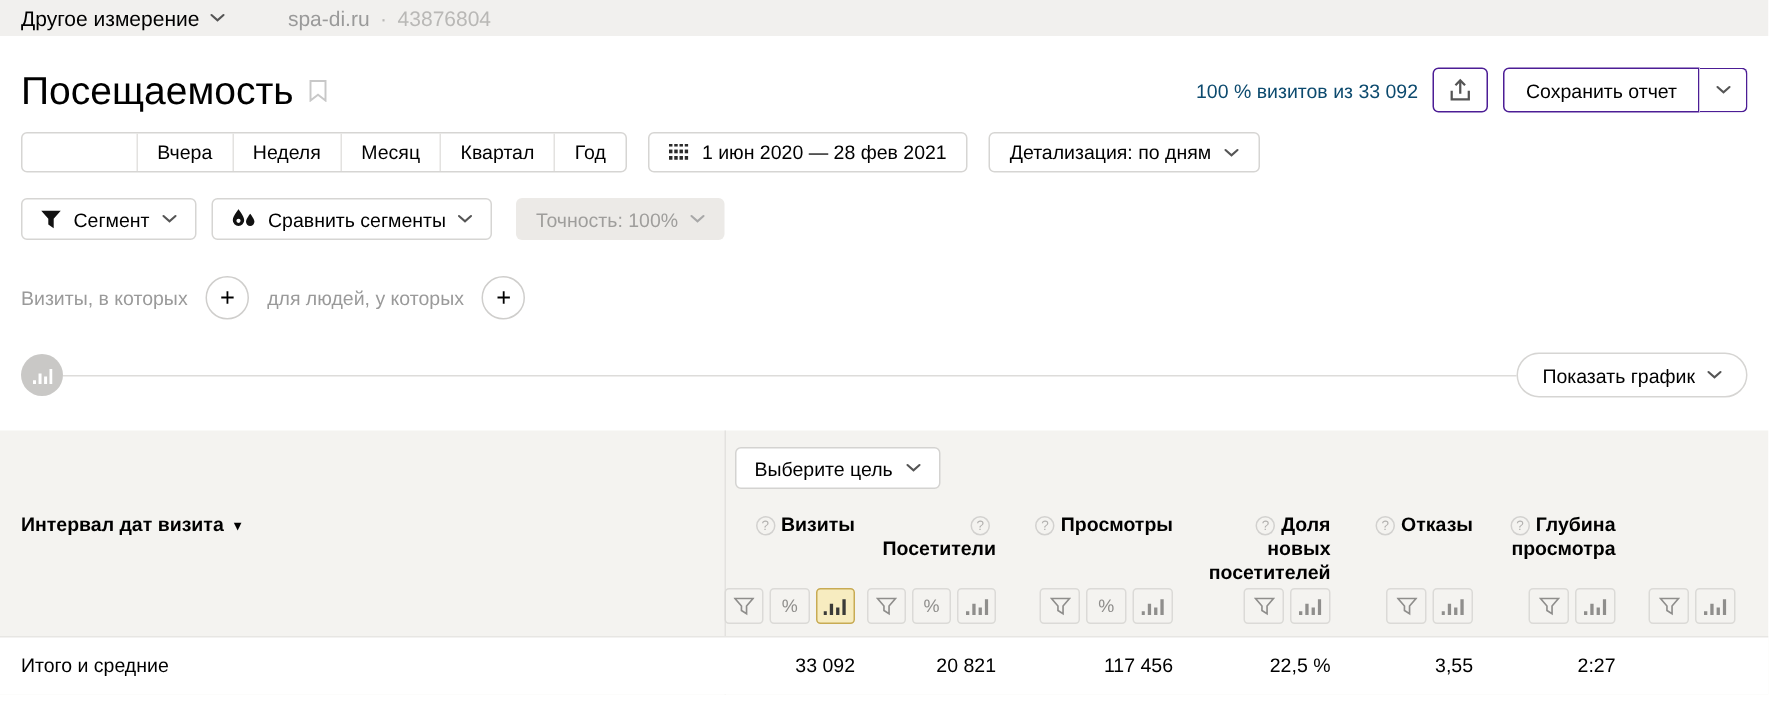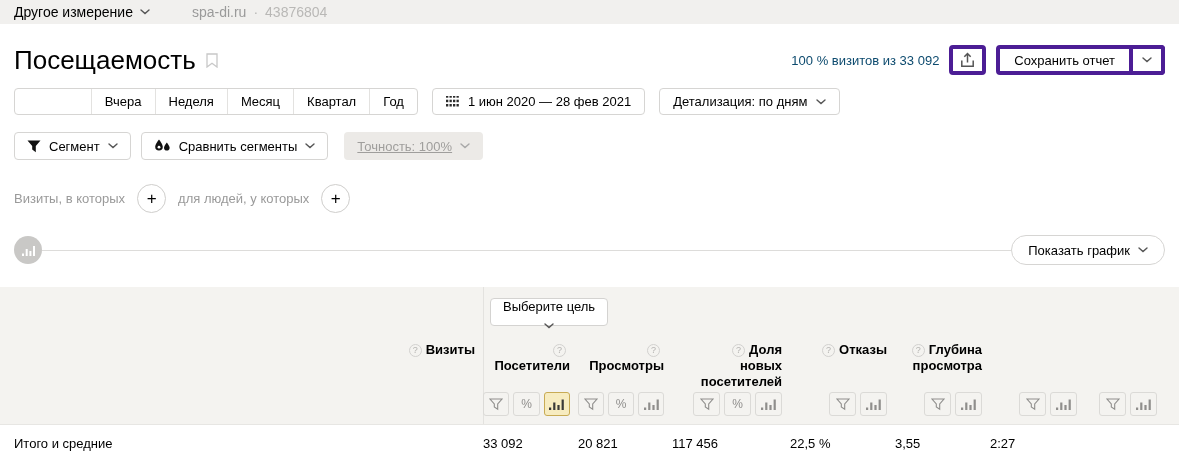--- a/index.html
+++ b/index.html
@@ -26,21 +26,21 @@
   .cid { color: #b9b8b6; }
 
   
   .header-row { display: flex; align-items: center; padding: 20px 14px 0 14px; }
   .page-title { font-size: 26px; font-weight: 400; line-height: 32px; }
   .bookmark { margin-left: 10px; color: #c8c8c8; display: inline-flex; }
   .hdr-right { margin-left: auto; display: flex; align-items: center; gap: 10px; }
   .muted { color: #0c4a6e; }
   .btn {
     height: 30px; background: #fff;
-    border: 4px solid #4c1d95; border-radius: 4px;
+    border: 1px solid #4c1d95; border-radius: 4px;
     padding: 0 14px; display: inline-flex; align-items: center; gap: 8px;
   }
   .icon-btn { width: 37px; padding: 0; justify-content: center; color: #333; }
   .split { display: inline-flex; }
   .split .btn:first-child { border-radius: 4px 0 0 4px; }
   .split .btn:last-child { border-radius: 0 4px 4px 0; border-left: none; width: 32px; padding: 0; justify-content: center; }
 
   .chev { display: inline-flex; align-items: center; color: #555; }
   .chev svg { display: block; }
   .chev.gray { color: #a8a8a8; }
@@ -50,21 +50,21 @@
   .tab-group { display: inline-flex; border: 1px solid #d6d5d3; border-radius: 4px; background: #fff; height: 27px; }
   .tab { padding: 0 13px; height: 25px; line-height: 25px; border-left: 1px solid #e3e2e0; }
   .tab:first-child { border-left: none; margin-top: 48px; }
   .bordered { height: 27px; border: 1px solid #d6d5d3; border-radius: 4px; background: #fff; display: inline-flex; align-items: center; gap: 9px; padding: 0 13px; }
   .cal-icon { display: inline-flex; color: #2b2b2b; }
 
   
   .segment-row { display: flex; align-items: center; padding: 17px 14px 0 14px; gap: 10px; }
   .seg-btn { height: 28px; border: 1px solid #d6d5d3; border-radius: 4px; background: #fff; display: inline-flex; align-items: center; gap: 8px; padding: 0 12px; }
   .seg-icon { display: inline-flex; color: #111; }
-  .disabled-btn { height: 28px; border-radius: 4px; background: #eceae7; color: #9f9e9c; display: inline-flex; align-items: center; gap: 8px; padding: 0 13px; margin-left: 6px; text-decoration: underline; }
+  .disabled-btn { height: 28px; border-radius: 4px; background: #eceae7; color: #9f9e9c; display: inline-flex; align-items: center; gap: 8px; padding: 0 13px; margin-left: 6px; }
 
   
   .builder-row { display: flex; align-items: center; padding: 24px 14px 0 14px; gap: 12px; color: #9a9a9a; }
   .plus-btn {
     width: 29px; height: 29px; border-radius: 50%;
     border: 1px solid #cfcecc; background: #fff; color: #000;
     font-size: 17px; line-height: 26px; text-align: center;
   }
 
   
@@ -78,21 +78,21 @@
   .pill {
     height: 30px; border: 1px solid #d6d5d3; border-radius: 15px; background: #fff;
     display: inline-flex; align-items: center; gap: 8px; padding: 0 16px; flex: none;
   }
 
   
   .table-section { margin-top: 22px; background: var(--table_band_bg, #f4f3f0); position: relative; height: 176px; }
   .table-section::before { content: ""; position: absolute; left: 483px; top: 0; bottom: 0; width: 1px; background: #e3e2df; }
   .trow { display: grid; grid-template-columns: 483px 95px 94px 118px 105px 95px 95px 80px; position: relative; }
   .goal-row { padding: 11px 0 6px 490px; height: 45px; }
-  .goal-btn { height: 28px; border: 1px solid #d4d3d1; border-radius: 4px; background: #fff; display: inline-flex; align-items: center; gap: 9px; padding: 0 12px; flex-direction: column; }
+  .goal-btn { height: 28px; border: 1px solid #d4d3d1; border-radius: 4px; background: #fff; display: inline-flex; align-items: center; gap: 9px; padding: 0 12px; }
 
   .head-row { height: 60px; }
   .dim-cell { padding: 10px 0 0 14px; font-weight: 700; display: flex; align-items: flex-start; gap: 7px; }
   .sort-tri { font-size: 9px; color: #000; line-height: 16px; }
   .mhead { padding: 10px 8px 0 0; text-align: right; font-weight: 700; line-height: 16px; white-space: pre-line; }
   .qmark {
     display: inline-block; width: 13px; height: 13px; border-radius: 50%;
     border: 1px solid #d2d1cf; color: #b3b2b0; font-size: 9px; font-weight: 400;
     line-height: 11px; text-align: center; margin-right: 4px; vertical-align: 1px;
     background: transparent;
@@ -107,21 +107,21 @@
   }
   .fbtn.pct { font-size: 12px; }
   .fbtn.active {
     background: var(--accent_active_bg, #f7ecc0);
     border-color: var(--accent_active_border, #c8ab54);
     color: #3a3a38;
   }
 
   .totals-row { height: 39px; background: #fff; border-top: 1px solid #e7e6e3; align-items: center; }
   .totals-label { padding-left: 14px; line-height: 38px; }
-  .mtot { text-align: left; padding-right: 8px; line-height: 38px; }
+  .mtot { text-align: right; padding-right: 8px; line-height: 38px; }
 </style>
 </head>
 <body>
 
 <div class="topbar">
   <div class="dim-select">
     <span>Другое измерение</span>
     <span class="chev">
         <svg width="10" height="6" viewBox="0 0 10 6">
           <path d="M1 1l4 3.6L9 1" fill="none" stroke="currentColor" stroke-width="1.4" stroke-linecap="round"></path>
@@ -284,20 +284,24 @@
       <span>Выберите цель</span>
       <span class="chev">
           <svg width="10" height="6" viewBox="0 0 10 6">
             <path d="M1 1l4 3.6L9 1" fill="none" stroke="currentColor" stroke-width="1.4" stroke-linecap="round"></path>
           </svg>
         </span>
     </button>
   </div>
 
   <div class="trow head-row">
+    <div class="dim-cell">
+      <span>Интервал дат визита</span>
+      <span class="sort-tri">▾</span>
+    </div>
   <div class="mhead"><span class="qmark">?</span>Визиты</div>
       <div class="mhead"><span class="qmark">?</span>Посетители</div>
       <div class="mhead"><span class="qmark">?</span>Просмотры</div>
       <div class="mhead"><span class="qmark">?</span>Доля
 новых
 посетителей</div>
       <div class="mhead"><span class="qmark">?</span>Отказы</div>
       <div class="mhead"><span class="qmark">?</span>Глубина
 просмотра</div>
     </div>

